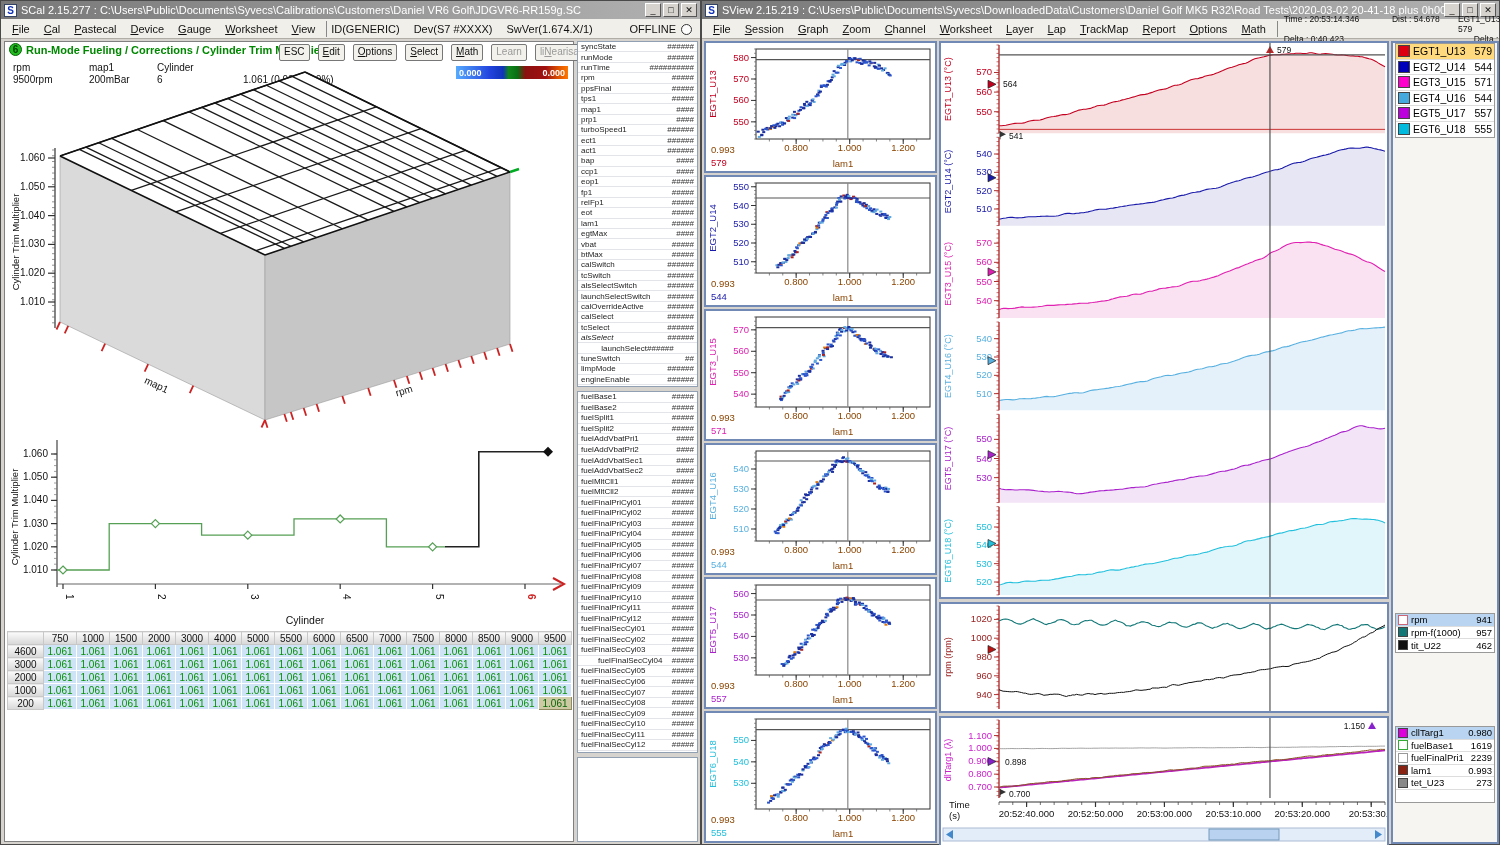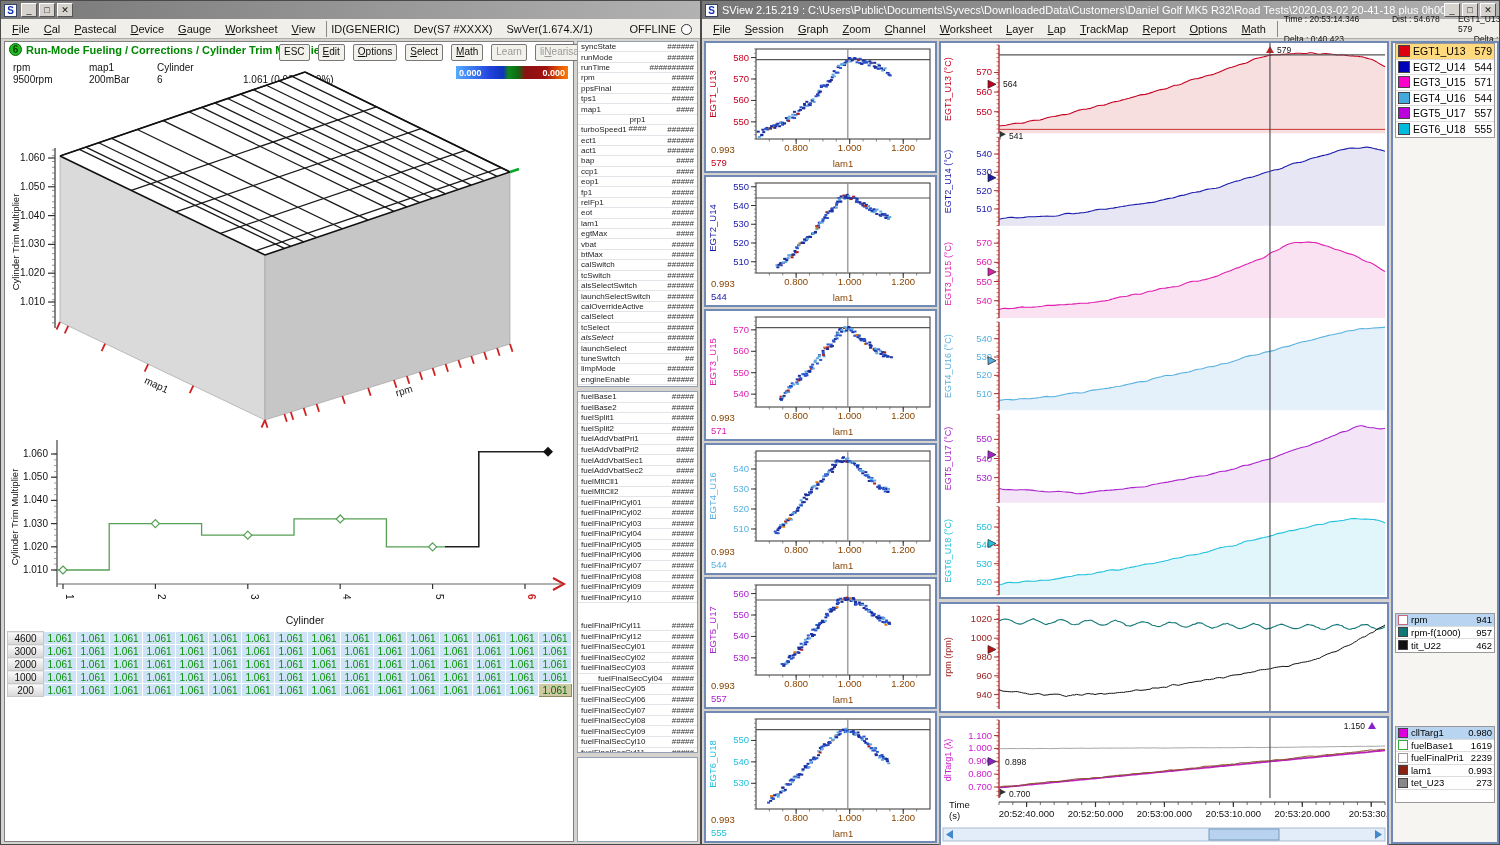--- a/index.html
+++ b/index.html
@@ -67,20 +67,21 @@
   .sview-info { font-size:8.5px; line-height:10px; color:#111; padding-left:2px; }
   .sview-info .r { display:flex; }
   .sview-info .r span:nth-child(1){ width:118px;} .sview-info .r span:nth-child(2){ width:72px;}
 </style>
 </head>
 <body>
 
 <div class="window" id="win-scal">
   <div class="titlebar">
     <div class="app-icon">S</div>
+    <div class="title-text">SCal 2.15.277  :  C:\Users\Public\Documents\Syvecs\Calibrations\Customers\Daniel VR6 Golf\JDGVR6-RR159g.SC</div>
     <div class="win-btns">
       <div class="win-btn">_</div>
       <div class="win-btn">□</div>
       <div class="win-btn">✕</div>
     </div>
   </div>
   <div class="menubar">
     <div class="menu-items" id="scal-menu">
         <div class="menu-item"><u>F</u>ile</div>
         <div class="menu-item"><u>C</u>al</div>
@@ -281,20 +282,39 @@
         <line x1="427.6" y1="152" x2="427.6" y2="157" stroke="#333" stroke-width="1.2"></line>
         <text x="430.6" y="162" font-size="10" fill="#111" font-weight="normal" transform="rotate(90 430.6 162)">5</text>
         <line x1="520" y1="152" x2="520" y2="157" stroke="#333" stroke-width="1.2"></line>
         <text x="523" y="162" font-size="10" fill="#cc2222" font-weight="bold" transform="rotate(90 523 162)">6</text>
         <path d="M548,146 L559,152 L548,158" fill="none" stroke="#cc2222" stroke-width="2"></path>
         <text x="300" y="192" font-size="10.5" fill="#111" text-anchor="middle">Cylinder</text>
       </svg>
     <table class="trim" id="trim-table">
         <tbody>
           <tr>
+            <th class="rowhdr"></th>
+            <th>750</th>
+            <th>1000</th>
+            <th>1500</th>
+            <th>2000</th>
+            <th>3000</th>
+            <th>4000</th>
+            <th>5000</th>
+            <th>5500</th>
+            <th>6000</th>
+            <th>6500</th>
+            <th>7000</th>
+            <th>7500</th>
+            <th>8000</th>
+            <th>8500</th>
+            <th>9000</th>
+            <th>9500</th>
+          </tr>
+          <tr>
             <th class="rowhdr">4600</th>
             <td>1.061</td>
             <td>1.061</td>
             <td>1.061</td>
             <td>1.061</td>
             <td>1.061</td>
             <td>1.061</td>
             <td>1.061</td>
             <td>1.061</td>
             <td>1.061</td>
@@ -408,21 +428,21 @@
           <span class="pv">#####</span>
         </div>
         <div class="param-row" style="height: 10.4px;">
           <span class="pn">tps1</span>
           <span class="pv">#####</span>
         </div>
         <div class="param-row" style="height: 10.4px;">
           <span class="pn">map1</span>
           <span class="pv">####</span>
         </div>
-        <div class="param-row" style="height: 10.4px; flex-direction: column;">
+        <div class="param-row" style="height: 10.4px;">
           <span class="pn">prp1</span>
           <span class="pv">####</span>
         </div>
         <div class="param-row" style="height: 10.4px;">
           <span class="pn">turboSpeed1</span>
           <span class="pv">######</span>
         </div>
         <div class="param-row" style="height: 10.4px;">
           <span class="pn">ect1</span>
           <span class="pv">######</span>
@@ -496,21 +516,21 @@
           <span class="pv">######</span>
         </div>
         <div class="param-row" style="height: 10.4px;">
           <span class="pn">tcSelect</span>
           <span class="pv">######</span>
         </div>
         <div class="param-row" style="height: 10.4px; font-style: italic;">
           <span class="pn">alsSelect</span>
           <span class="pv">######</span>
         </div>
-        <div class="param-row" style="height: 10.4px;">
+        <div class="param-row" style="height: 10.4px; justify-content: center;">
           <span class="pn">launchSelect</span>
           <span class="pv">######</span>
         </div>
         <div class="param-row" style="height: 10.4px;">
           <span class="pn">tuneSwitch</span>
           <span class="pv">##</span>
         </div>
         <div class="param-row" style="height: 10.4px;">
           <span class="pn">limpMode</span>
           <span class="pv">######</span>
@@ -594,21 +614,21 @@
           <span class="pv">#####</span>
         </div>
         <div class="param-row" style="height: 10.55px;">
           <span class="pn">fuelFinalPriCyl09</span>
           <span class="pv">#####</span>
         </div>
         <div class="param-row" style="height: 10.55px;">
           <span class="pn">fuelFinalPriCyl10</span>
           <span class="pv">#####</span>
         </div>
-        <div class="param-row" style="height: 10.55px; margin-top: 18px;">
+        <div class="param-row" style="height: 10.55px;">
           <span class="pn">fuelFinalPriCyl11</span>
           <span class="pv">#####</span>
         </div>
         <div class="param-row" style="height: 10.55px;">
           <span class="pn">fuelFinalPriCyl12</span>
           <span class="pv">#####</span>
         </div>
         <div class="param-row" style="height: 10.55px;">
           <span class="pn">fuelFinalSecCyl01</span>
           <span class="pv">#####</span>

